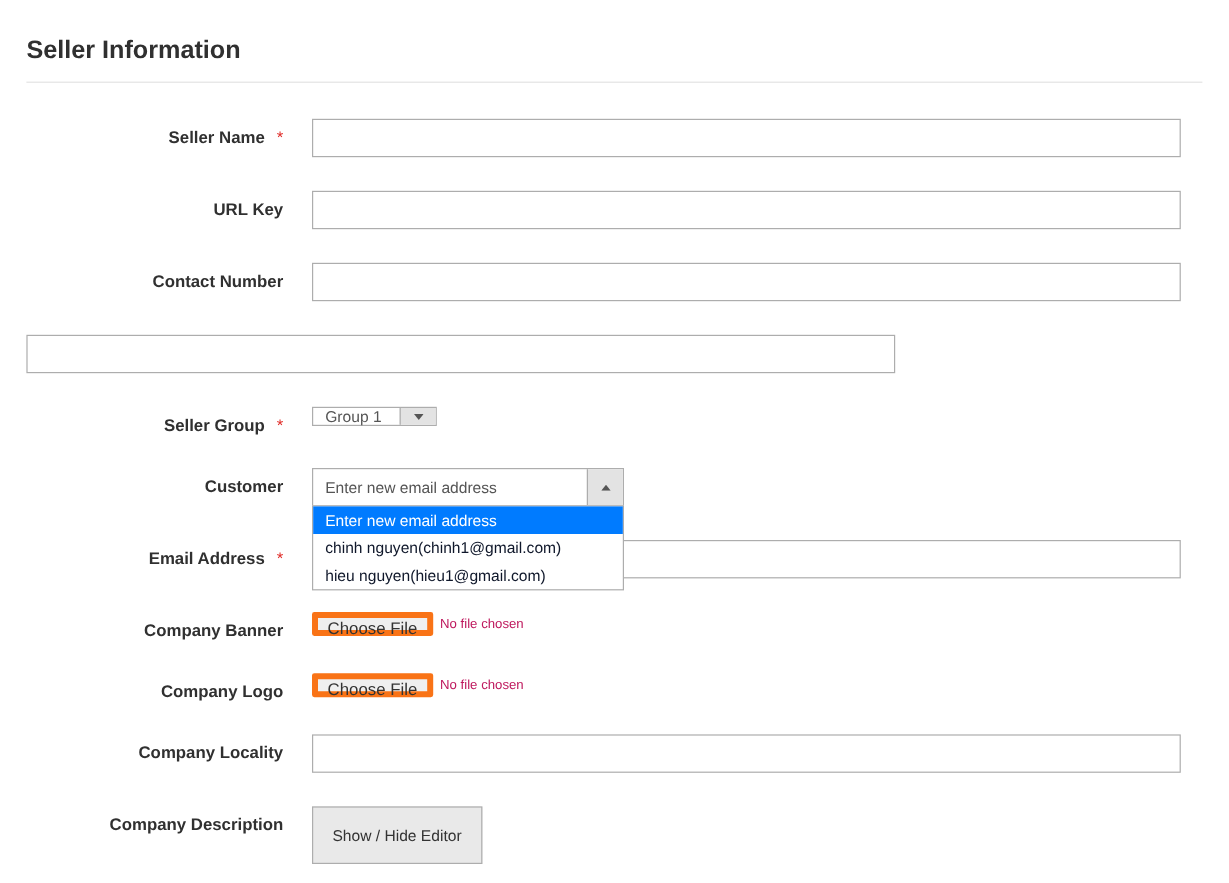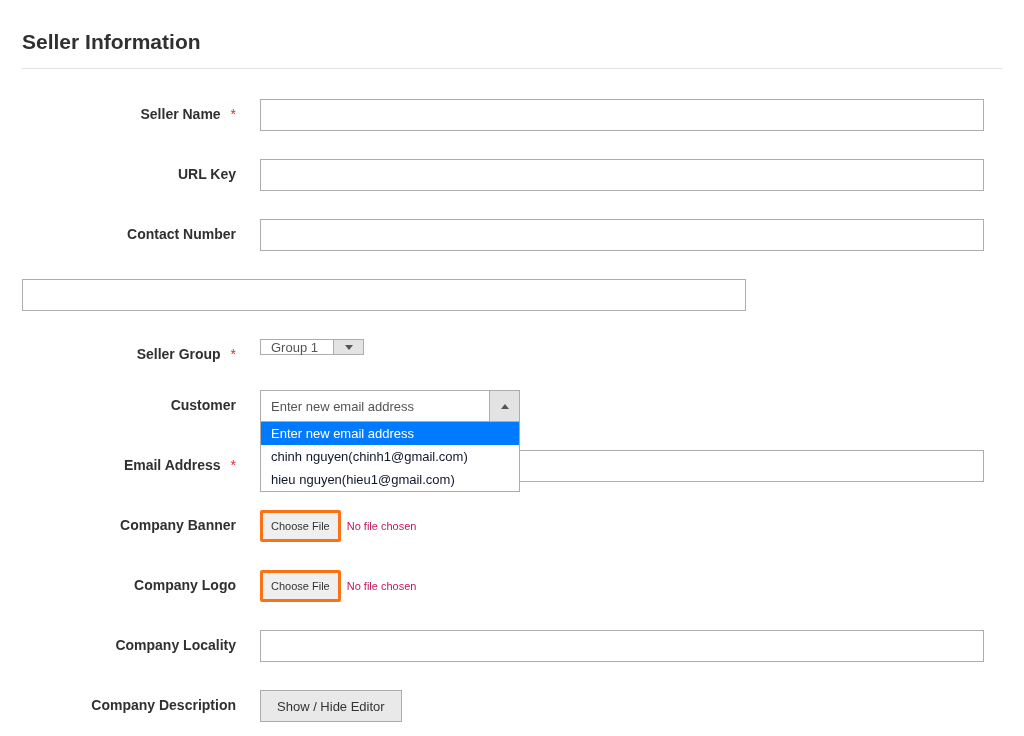--- a/index.html
+++ b/index.html
@@ -128,37 +128,37 @@
 .dropdown-item.selected {
   background: #007bff;
   color: #fff;
 }
 
 .file-wrap {
   display: inline-flex;
   align-items: center;
 }
 .file-btn {
-  height: 32px;
-  border: 3px solid #f97316;
+  height: 20px;
+  border: 5px solid #f97316;
   background: #efefef;
   padding: 0 8px;
-  font-size: 11px;
+  font-size: 14px;
   color: #333;
   cursor: pointer;
   border-radius: 2px;
 }
 .file-text {
   margin-left: 6px;
   font-size: 11px;
   color: #be185d;
 }
 
 .editor-btn {
-  height: 32px;
+  height: 48px;
   border: 1px solid #adadad;
   background: #e9e9e9;
   padding: 0 16px;
   font-size: 13px;
   color: #333;
   cursor: pointer;
 }
 </style>
 </head>
 <body>

